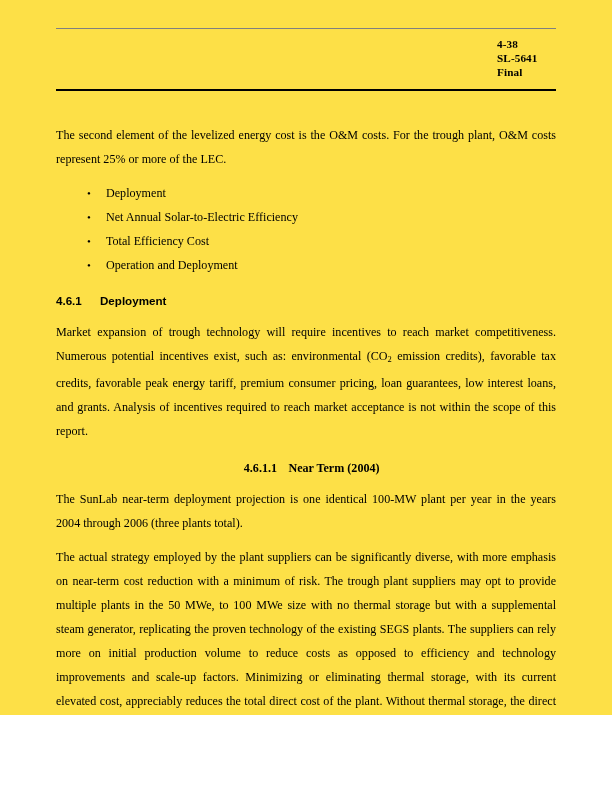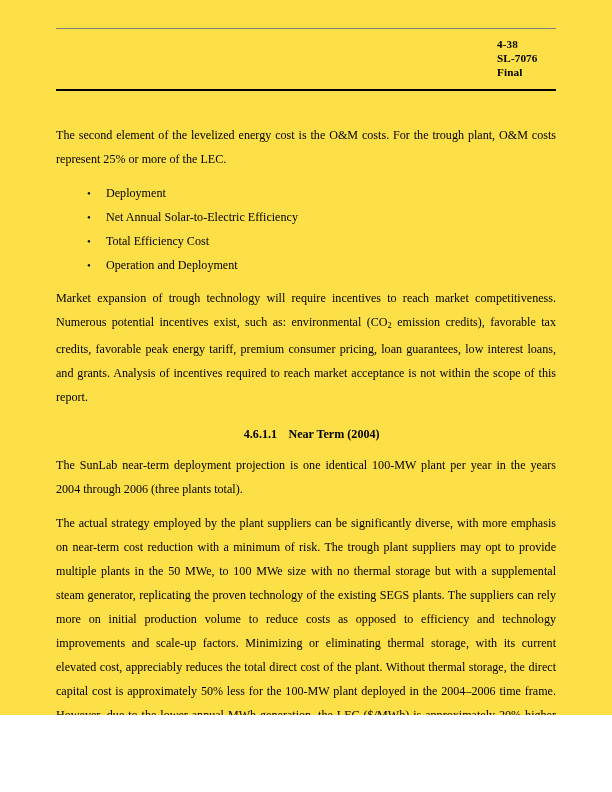--- a/index.html
+++ b/index.html
@@ -117,21 +117,21 @@
 </style>
 </head>
 <body>
 
 <div class="page">
 
   <div class="header">
     <div class="rule-top"></div>
     <div class="header-block">
       <div class="header-line">4-38</div>
-      <div class="header-line">SL-7076</div>
+      <div class="header-line">SL-5641</div>
       <div class="header-line">Final</div>
     </div>
     <div class="rule-bottom"></div>
   </div>
 
   <div class="body-area">
 
 
     <p class="para">The second element of the levelized energy cost is the O&amp;M costs. For the trough plant, O&amp;M costs represent 25% or more of the LEC.</p>
 
@@ -148,20 +148,23 @@
       <li>
         <span class="bullet-dot">•</span>
         <span>Total Efficiency Cost</span>
       </li>
       <li>
         <span class="bullet-dot">•</span>
         <span>Operation and Deployment</span>
       </li>
     </ul>
 
+    <h2 class="heading-sans">
+      <span class="num">4.6.1</span><span>Deployment</span>
+    </h2>
 
     <p class="para"><span>Market expansion of trough technology will require incentives to reach market competitiveness. Numerous potential incentives exist, such as: environmental (CO</span><sub>2</sub><span> emission credits), favorable tax credits, favorable peak energy tariff, premium consumer pricing, loan guarantees, low interest loans, and grants. Analysis of incentives required to reach market acceptance is not within the scope of this report.</span></p>
 
     <h3 class="heading-serif">
       <span class="num">4.6.1.1</span><span>Near Term (2004)</span>
     </h3>
 
     <p class="para">The SunLab near-term deployment projection is one identical 100-MW plant per year in the years 2004 through 2006 (three plants total).</p>
 
     <p class="para">The actual strategy employed by the plant suppliers can be significantly diverse, with more emphasis on near-term cost reduction with a minimum of risk. The trough plant suppliers may opt to provide multiple plants in the 50 MWe, to 100 MWe size with no thermal storage but with a supplemental steam generator, replicating the proven technology of the existing SEGS plants. The suppliers can rely more on initial production volume to reduce costs as opposed to efficiency and technology improvements and scale-up factors. Minimizing or eliminating thermal storage, with its current elevated cost, appreciably reduces the total direct cost of the plant. Without thermal storage, the direct capital cost is approximately 50% less for the 100-MW plant deployed in the 2004–2006 time frame. However, due to the lower annual MWh generation, the LEC ($/MWh) is approximately 20% higher than for a plant with 12 hours of thermal storage.</p>

